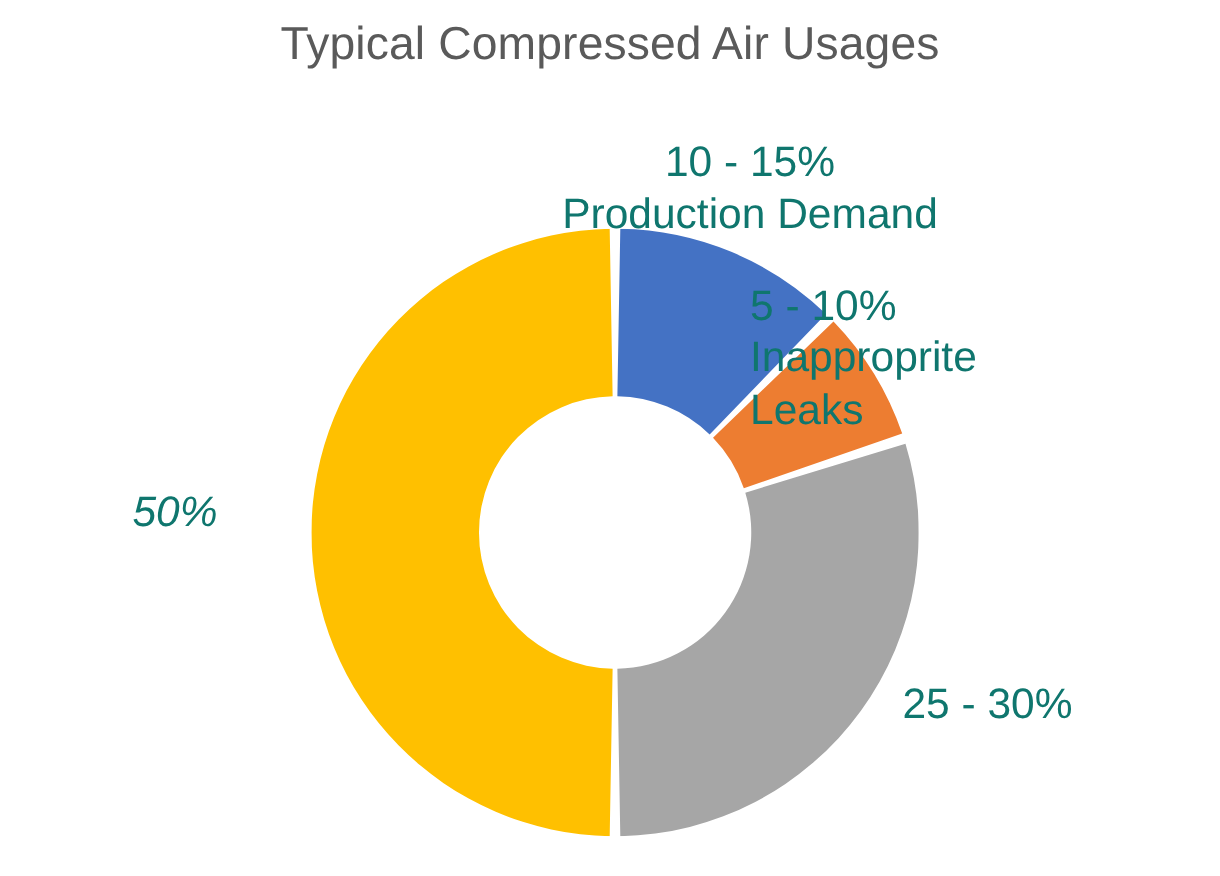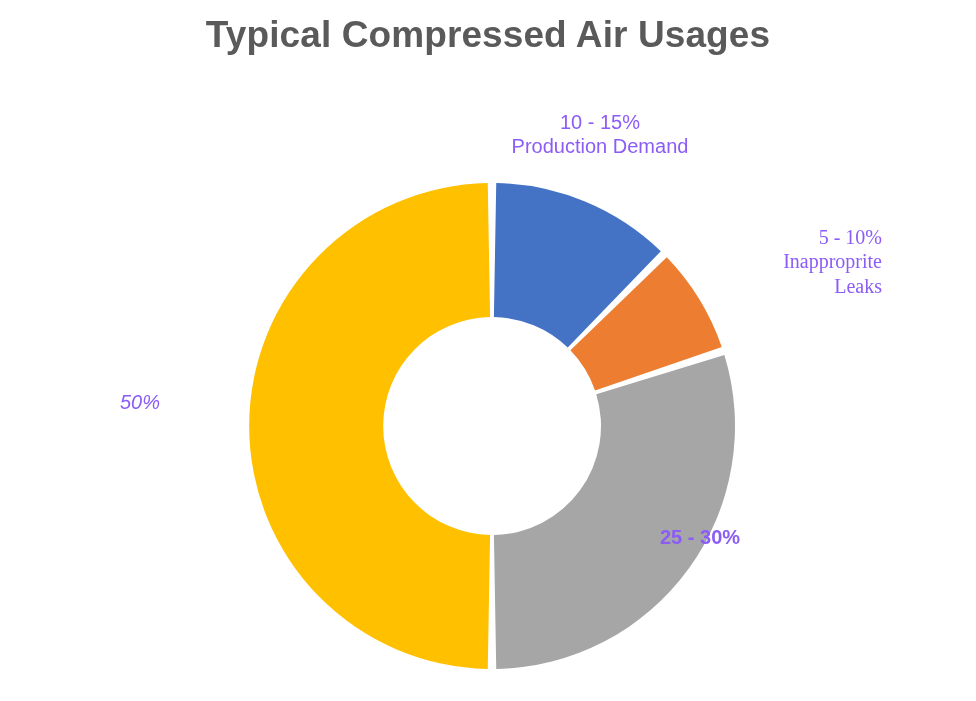--- a/index.html
+++ b/index.html
@@ -24,21 +24,21 @@
   }
 
   
   .chart-title {
     position: absolute;
     left: 0;
     top: 14px;
     width: 976px;
     text-align: center;
     font-size: 37px;
-    font-weight: 700;
+    font-weight: 400;
     line-height: 1.15;
     letter-spacing: 0.1px;
     color: #5a5a5a;
     white-space: nowrap;
   }
 
   
   .donut-wrap {
     position: absolute;
     left: 249px;
@@ -48,55 +48,52 @@
   }
   .donut-svg {
     display: block;
     width: 486px;
     height: 486px;
   }
 
   
   .slice-label {
     position: absolute;
-    font-size: 20px;
+    font-size: 34px;
     font-weight: 400;
     line-height: 1.22;
-    color: #8b5cf6;
+    color: #0f766e;
     white-space: nowrap;
   }
   .slice-label .pct,
   .slice-label .name {
     display: block;
   }
 
   
   .label-artificial-demand {
     left: 410px;
     top: 110px;
     width: 380px;
     text-align: center;
   }
 
   
   .label-inappropriate-uses {
     left: 600px;
     top: 225px;
     width: 282px;
-    text-align: right;
-    font-family: Liberation Serif, serif;
   }
 
   
   .label-leaks {
     left: 660px;
-    top: 525px;
+    top: 543px;
     width: 260px;
-    text-align: left;
-    font-weight: bold;
+    text-align: center;
   }
 
   
   .label-production {
     left: 30px;
     top: 390px;
     width: 220px;
     text-align: center;
     font-style: italic;
   }

